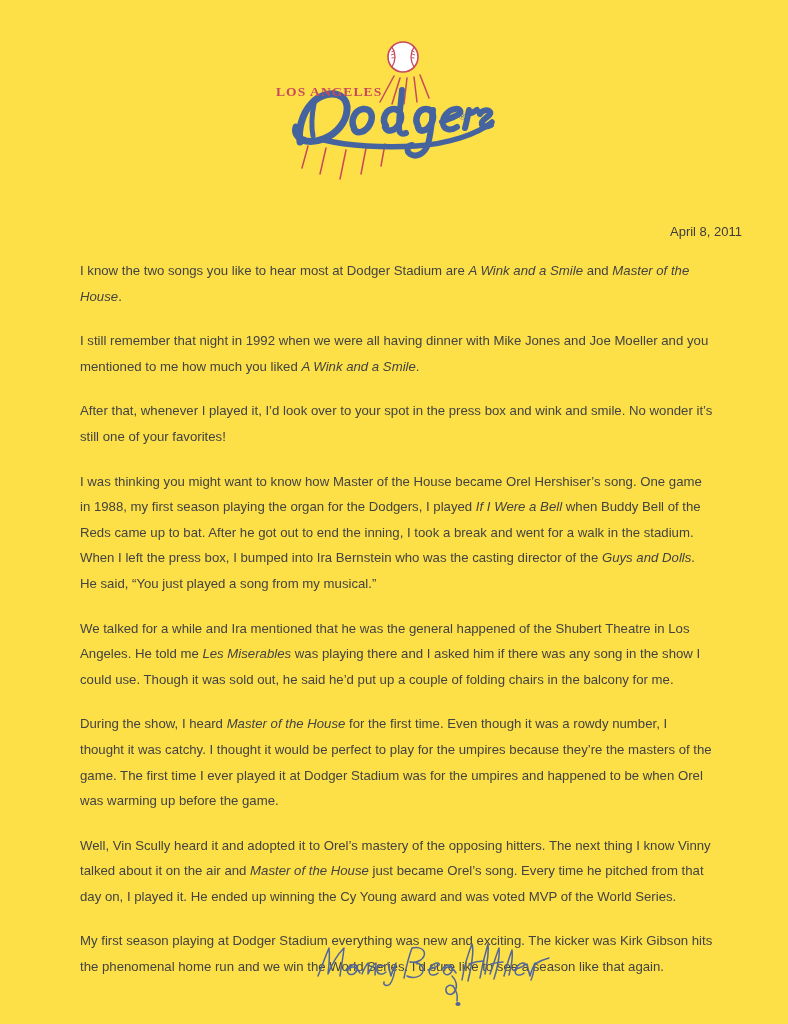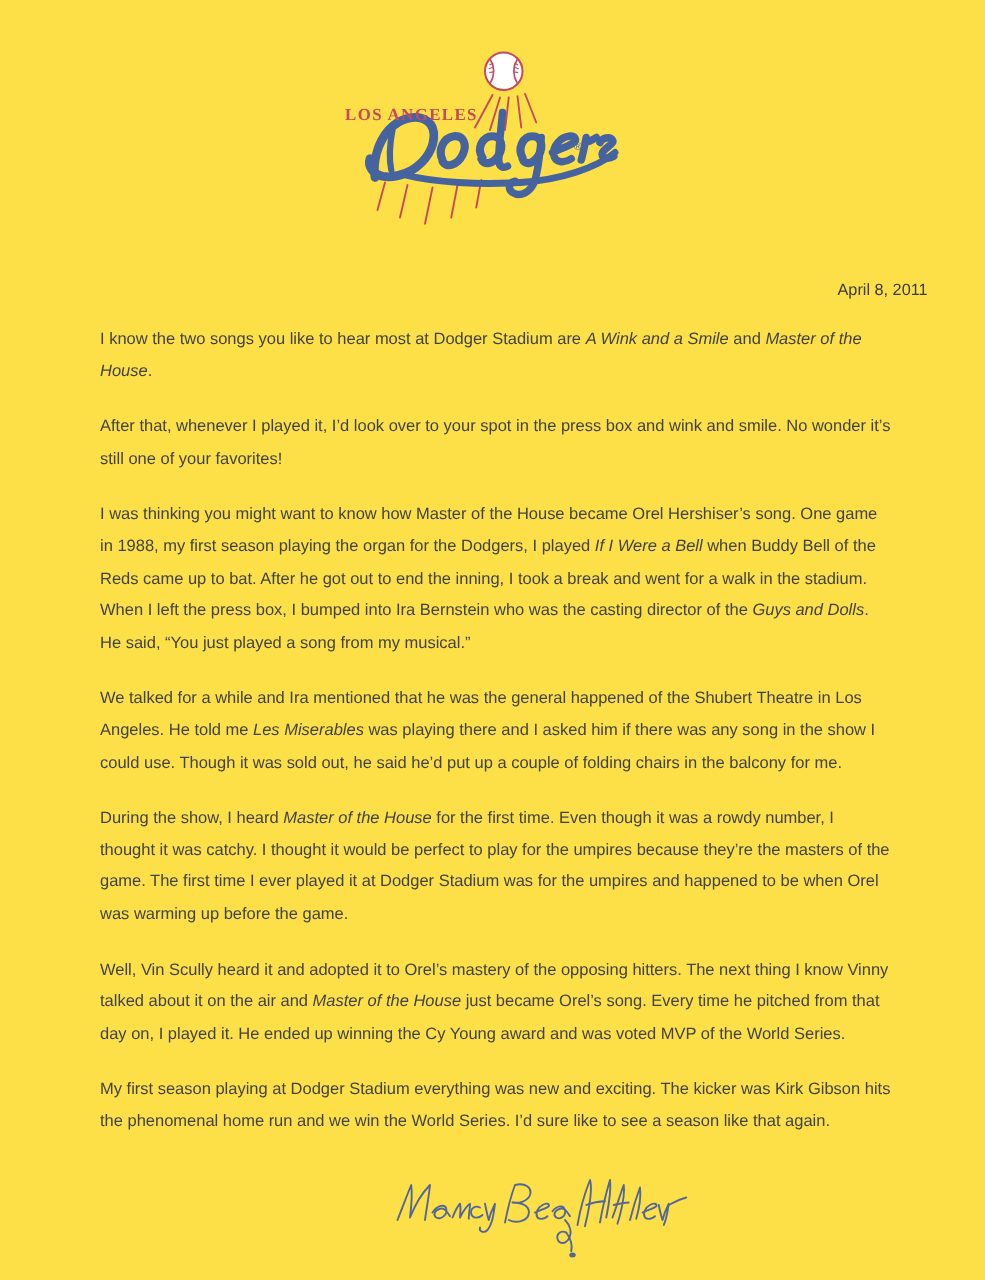--- a/index.html
+++ b/index.html
@@ -165,20 +165,21 @@
     <div class="logo-city">LOS ANGELES</div>
     <div class="logo-reg">®</div>
   </div>
 
 
   <div class="date">April 8, 2011</div>
 
   <div class="body-copy">
     <div id="paragraphs">
         <p class="para"><span>I know the two songs you like to hear most at Dodger Stadium are </span><em>A Wink and a Smile</em><span> and </span><em>Master of the House</em><span>.</span></p>
+        <p class="para"><span>I still remember that night in 1992 when we were all having dinner with Mike Jones and Joe Moeller and you mentioned to me how much you liked </span><em>A Wink and a Smile</em><span>.</span></p>
         <p class="para"><span>After that, whenever I played it, I’d look over to your spot in the press box and wink and smile.  No wonder it’s still one of your favorites!</span></p>
         <p class="para"><span>I was thinking you might want to know how Master of the House became Orel Hershiser’s song.  One game in 1988, my first season playing the organ for the Dodgers, I played </span><em>If I Were a Bell</em><span> when Buddy Bell of the Reds came up to bat.  After he got out to end the inning, I took a break and went for a walk in the stadium.  When I left the press box, I bumped into Ira Bernstein who was the casting director of the </span><em>Guys and Dolls</em><span>.  He said, “You just played a song from my musical.”</span></p>
         <p class="para"><span>We talked for a while and Ira mentioned that he was the general happened of the Shubert Theatre in Los Angeles.  He told me </span><em>Les Miserables</em><span> was playing there and I asked him if there was any song in the show I could use.  Though it was sold out, he said he’d put up a couple of folding chairs in the balcony for me.</span></p>
         <p class="para"><span>During the show, I heard </span><em>Master of the House</em><span> for the first time.  Even though it was a rowdy number, I thought it was catchy.  I thought it would be perfect to play for the umpires because they’re the masters of the game.  The first time I ever played it at Dodger Stadium was for the umpires and happened to be when Orel was warming up before the game.</span></p>
         <p class="para"><span>Well, Vin Scully heard it and adopted it to Orel’s mastery of the opposing hitters.  The next thing I know Vinny talked about it on the air and </span><em>Master of the House</em><span> just became Orel’s song.  Every time he pitched from that day on, I played it.  He ended up winning the Cy Young award and was voted MVP of the World Series.</span></p>
         <p class="para"><span>My first season playing at Dodger Stadium everything was new and exciting.  The kicker was Kirk Gibson hits the phenomenal home run and we win the World Series.  I’d sure like to see a season like that again.</span></p>
       </div>
   </div>
 
   <div class="signature">

